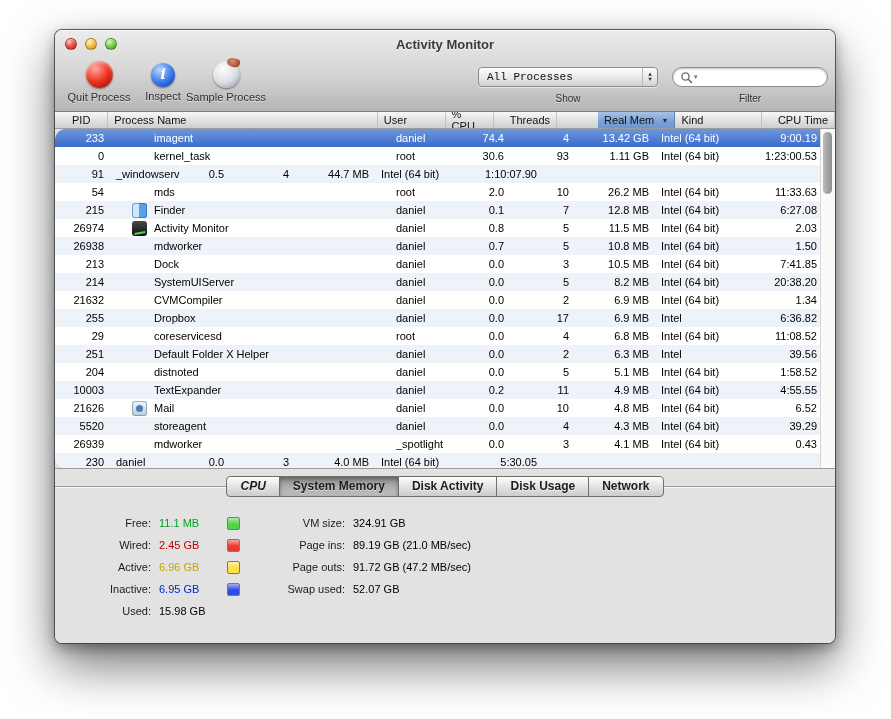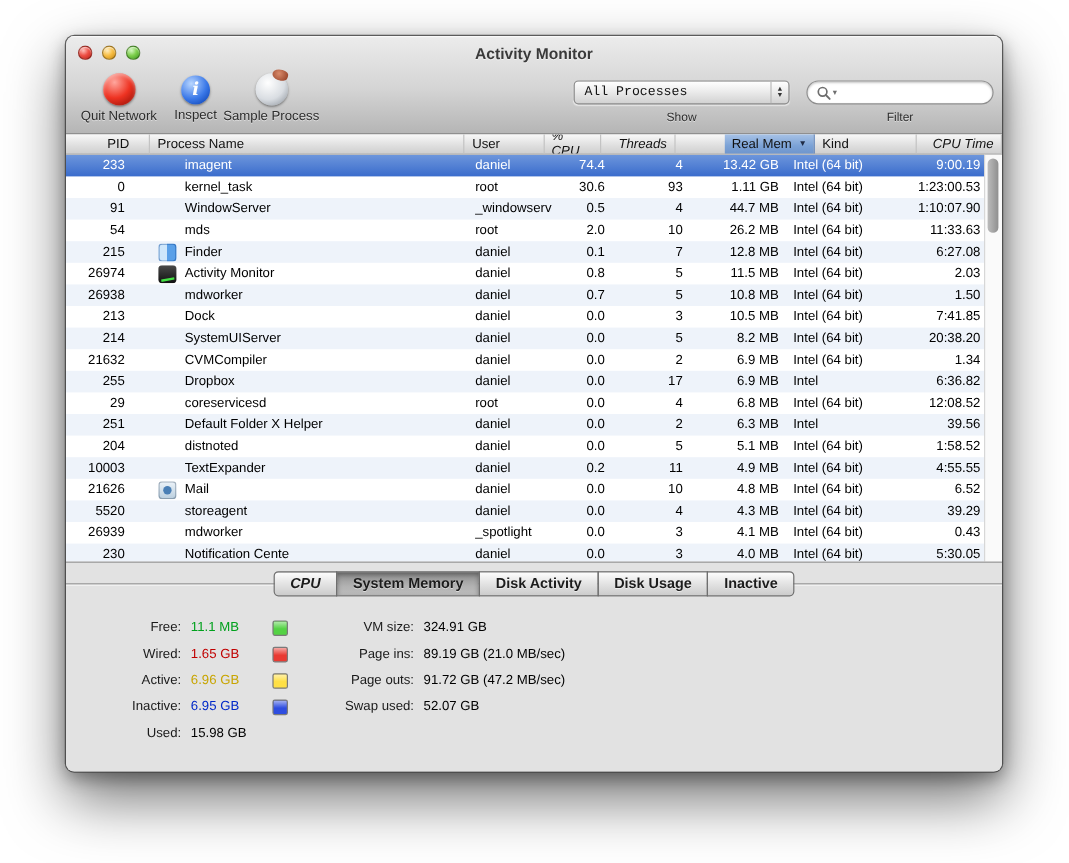--- a/index.html
+++ b/index.html
@@ -52,32 +52,32 @@
   .searchfield { height:20px; border:1px solid #8e8e8e; border-radius:10px; background:#fff; display:flex;
                  align-items:center; padding:0 7px; box-shadow:inset 0 1px 2px rgba(0,0,0,.25); }
   .mag { display:flex; align-items:center; gap:1px; color:#6e6e6e; }
   .mag-caret { font-size:7px; color:#6e6e6e; }
   .searchfield input { flex:1; min-width:0; border:none; outline:none; background:transparent;
                        font-size:11px; font-family:"Liberation Sans", sans-serif; }
 
   
   .theader { position:absolute; left:0; top:82px; right:0; height:17px; display:flex;
              background:linear-gradient(#f8f8f8,#dedede 60%, #cfcfcf); border-bottom:1px solid #9c9c9c;
-             font-size:11px; color:#111;padding-left:18px; }
+             font-size:11px; color:#111; }
   .hc { display:flex; align-items:center; border-right:1px solid #c3c3c3; padding:0 6px; overflow:hidden; }
   .hc.sorted { background:linear-gradient(#a7c2e6,#7ba2d6 60%, #6f96cd); border-right-color:#5d82b8;margin-left:41px; }
   .sort-arrow { font-size:7px; margin-left:auto; padding-left:4px; color:#1d2a44; }
   .theader::after { content:""; flex:1; }
   .hc.c0 { justify-content:center; }
-  .hc.c3,.hc.c4,.hc.c7 { justify-content:flex-end;font-style:italic; }
+  .hc.c3,.hc.c4,.hc.c7 { justify-content:flex-end; }
 
   .c0{width:55px} .c1{width:280px} .c2{width:70px} .c3{width:50px}
   .c4{width:65px} .c5{width:80px} .c6{width:90px} .c7{width:75px}
 
-  .tbody { position:absolute; left:0; top:99px; width:780px; height:339px; background:#fff; overflow:hidden; }
+  .tbody { position:absolute; left:0; top:99px; width:780px; height:339px; background:#fff; overflow:hidden;border-radius:11px; }
   .tr { display:flex; align-items:center; height:18px; width:765px; font-size:11px; color:#000; }
   .tr.stripe { background:#eef3fa; }
   .tr.sel { background:linear-gradient(#6d96dc,#3a6ccc); color:#fff; }
   .td { padding:0 6px; white-space:nowrap; overflow:hidden; }
   .td.c0,.td.c3,.td.c4,.td.c5,.td.c7 { text-align:right; }
   .td.c7 { padding-right:3px; }
   .td.c1 { display:flex; align-items:center; padding-left:22px; }
   .picon { width:15px; height:15px; margin-right:7px; border-radius:3px; flex:none; position:relative; }
   .picon.noicon { visibility:hidden; }
   .icon-finder { background:linear-gradient(90deg,#cfe7fb 50%, #5aa0e8 50%); box-shadow:inset 0 0 0 1px rgba(20,80,160,.5); }
@@ -131,21 +131,21 @@
   <div class="chrome-top">
     <div class="traffic">
       <span class="tl red"></span>
       <span class="tl yellow"></span>
       <span class="tl green"></span>
     </div>
     <div class="title">Activity Monitor</div>
 
     <div class="tb-btn tb-quit">
       <span class="tbi quit"></span>
-      <span class="tb-label">Quit Network</span>
+      <span class="tb-label">Quit Process</span>
     </div>
     <div class="tb-btn tb-inspect">
       <span class="tbi inspect"></span>
       <span class="tb-label">Inspect</span>
     </div>
     <div class="tb-btn tb-sample">
       <span class="tbi sample"></span>
       <span class="tb-label">Sample Process</span>
     </div>
 
@@ -224,24 +224,20 @@
         </div>
         <div class="td c2">root</div>
         <div class="td c3">30.6</div>
         <div class="td c4">93</div>
         <div class="td c5">1.11 GB</div>
         <div class="td c6">Intel (64 bit)</div>
         <div class="td c7">1:23:00.53</div>
       </div>
       <div class="tr stripe">
         <div class="td c0">91</div>
-        <div class="td c1">
-          <span class="picon noicon"></span>
-          <span class="pname">WindowServer</span>
-        </div>
         <div class="td c2">_windowserv</div>
         <div class="td c3">0.5</div>
         <div class="td c4">4</div>
         <div class="td c5">44.7 MB</div>
         <div class="td c6">Intel (64 bit)</div>
         <div class="td c7">1:10:07.90</div>
       </div>
       <div class="tr">
         <div class="td c0">54</div>
         <div class="td c1">
@@ -350,21 +346,21 @@
         <div class="td c0">29</div>
         <div class="td c1">
           <span class="picon noicon"></span>
           <span class="pname">coreservicesd</span>
         </div>
         <div class="td c2">root</div>
         <div class="td c3">0.0</div>
         <div class="td c4">4</div>
         <div class="td c5">6.8 MB</div>
         <div class="td c6">Intel (64 bit)</div>
-        <div class="td c7">12:08.52</div>
+        <div class="td c7">11:08.52</div>
       </div>
       <div class="tr stripe">
         <div class="td c0">251</div>
         <div class="td c1">
           <span class="picon noicon"></span>
           <span class="pname">Default Folder X Helper</span>
         </div>
         <div class="td c2">daniel</div>
         <div class="td c3">0.0</div>
         <div class="td c4">2</div>
@@ -432,57 +428,53 @@
         </div>
         <div class="td c2">_spotlight</div>
         <div class="td c3">0.0</div>
         <div class="td c4">3</div>
         <div class="td c5">4.1 MB</div>
         <div class="td c6">Intel (64 bit)</div>
         <div class="td c7">0.43</div>
       </div>
       <div class="tr stripe">
         <div class="td c0">230</div>
-        <div class="td c1">
-          <span class="picon noicon"></span>
-          <span class="pname">Notification Cente</span>
-        </div>
         <div class="td c2">daniel</div>
         <div class="td c3">0.0</div>
         <div class="td c4">3</div>
         <div class="td c5">4.0 MB</div>
         <div class="td c6">Intel (64 bit)</div>
         <div class="td c7">5:30.05</div>
       </div>
     </div>
   <div class="scrollbar">
     <div class="thumb"></div>
   </div>
 
   <div class="tabstrip">
     <div class="divline"></div>
     <div class="segments">
       <div class="seg">CPU</div>
       <div class="seg selected">System Memory</div>
       <div class="seg">Disk Activity</div>
       <div class="seg">Disk Usage</div>
-      <div class="seg">Inactive</div>
+      <div class="seg">Network</div>
     </div>
   </div>
 
   <div class="panel">
     <div class="legend">
         <div class="mem-row">
           <span class="mem-label">Free:</span>
           <span class="mem-val" style="color: rgb(0, 161, 29);">11.1 MB</span>
           <span class="swatch" style="background: linear-gradient(rgba(255, 255, 255, 0.55), rgba(255, 255, 255, 0) 55%), rgb(84, 210, 68);"></span>
         </div>
         <div class="mem-row">
           <span class="mem-label">Wired:</span>
-          <span class="mem-val" style="color: rgb(192, 0, 0);">1.65 GB</span>
+          <span class="mem-val" style="color: rgb(192, 0, 0);">2.45 GB</span>
           <span class="swatch" style="background: linear-gradient(rgba(255, 255, 255, 0.55), rgba(255, 255, 255, 0) 55%), rgb(233, 58, 50);"></span>
         </div>
         <div class="mem-row">
           <span class="mem-label">Active:</span>
           <span class="mem-val" style="color: rgb(200, 165, 0);">6.96 GB</span>
           <span class="swatch" style="background: linear-gradient(rgba(255, 255, 255, 0.55), rgba(255, 255, 255, 0) 55%), rgb(255, 224, 69);"></span>
         </div>
         <div class="mem-row">
           <span class="mem-label">Inactive:</span>
           <span class="mem-val" style="color: rgb(0, 40, 200);">6.95 GB</span>

